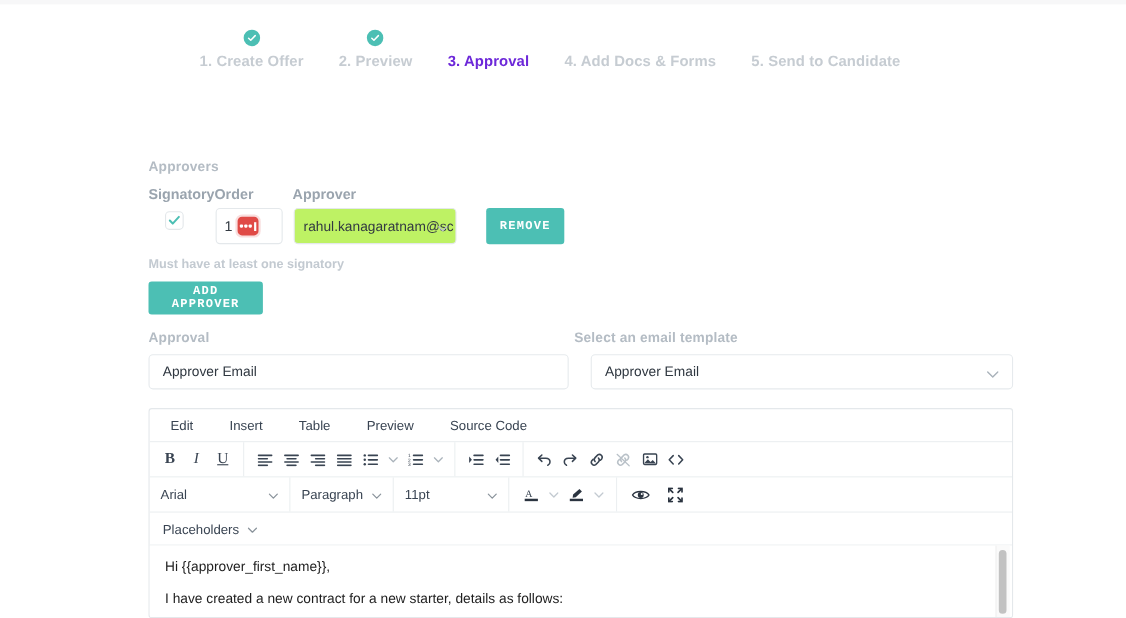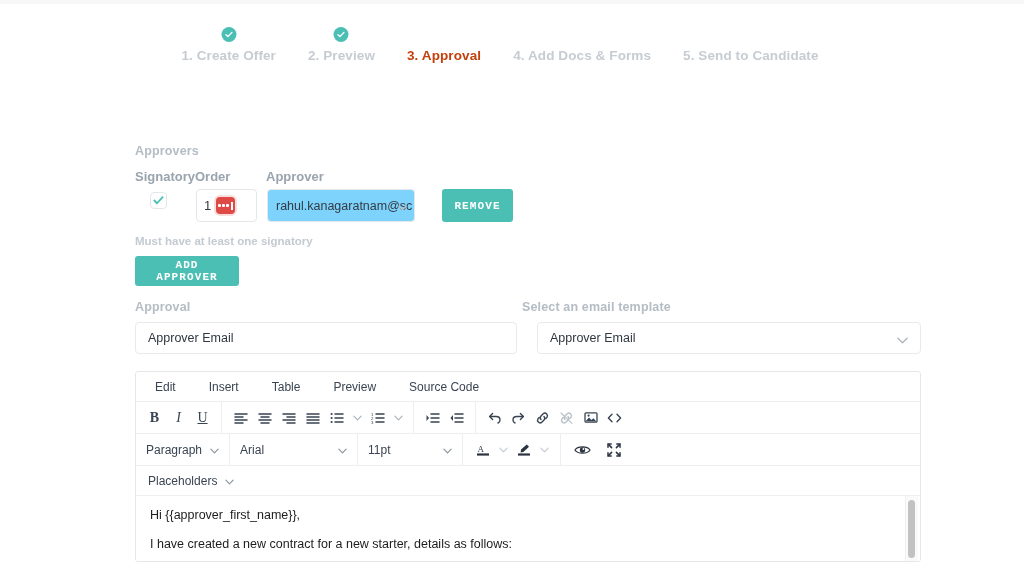--- a/index.html
+++ b/index.html
@@ -9,21 +9,21 @@
     background:#ffffff;
     font-family:"Liberation Sans", sans-serif;
     overflow:hidden;
     position:relative;
   }
   .topstrip{ position:absolute; top:0; left:0; width:1024px; height:4px; background:#f7f7f8; }
 
   
   .stepper{ position:absolute; top:48px; left:0; width:1000px; display:flex; justify-content:center; }
   .step{ position:relative; padding:0 16px; font-size:13.5px; font-weight:bold; color:#c6ccd2; letter-spacing:.1px; white-space:nowrap; }
-  .step.current{ color:#c2410c; }
+  .step.current{ color:#6d28d9; }
   .step .tick{
     position:absolute; top:-21px; left:50%; transform:translateX(-50%);
     width:15px; height:15px; border-radius:50%; background:#4cbfb4;
     display:flex; align-items:center; justify-content:center;
   }
   .step .tick svg{ display:block; }
 
   
   .lbl{ font-size:12.5px; font-weight:bold; color:#b4bcc4; letter-spacing:.15px; }
 
@@ -52,21 +52,21 @@
     width:19px; height:17px; border-radius:4px; background:#e04a46;
     display:flex; align-items:center; justify-content:center; gap:1.5px;
     box-shadow:0 0 0 2px rgba(224,74,70,.18);
   }
   .spinner-dots i{ width:2.5px; height:2.5px; background:#fff; border-radius:1px; display:block; }
   .spinner-dots .bar{ width:1.5px; height:8px; background:#fff; display:block; margin-left:1px; }
 
   
   .approver-select{
     position:absolute; left:267px; top:189px; width:148px; height:33px;
-    border:1px solid #e4e8eb; border-radius:4px; background:#7dd3fc;
+    border:1px solid #e4e8eb; border-radius:4px; background:#bef264;
     display:flex; align-items:center; padding:0 8px;
     font-size:12.5px; color:#333a42; overflow:hidden; white-space:nowrap;
   }
   .approver-select .chev{ position:absolute; right:7px; top:10px; }
 
   .btn{
     border:none; border-radius:3px; background:#4cbfb4; color:#fff;
     font-family:Liberation Mono, monospace;
     font-size:11px; font-weight:bold; letter-spacing:1.1px; cursor:pointer;
   }
@@ -381,33 +381,33 @@
             <g stroke="#394452" stroke-width="1.4" fill="none" stroke-linecap="round" stroke-linejoin="round">
               <path d="M5 2.2 L1.4 6 L5 9.8"></path>
               <path d="M10 2.2 L13.6 6 L10 9.8"></path>
             </g>
           </svg>
       </div>
     </div>
   </div>
 
   <div class="toolbar">
-    <div class="selgrp">
-      <div class="sel">
-        <span>Paragraph</span>
+    <div class="selgrp" style="width:128px;">
+      <div class="sel" style="width:100%; justify-content:space-between;">
+        <span>Arial</span>
         <span class="chev">
           <svg width="9" height="6" viewBox="0 0 10 6">
               <path d="M1 1 L5 5 L9 1" fill="none" stroke="#8b949c" stroke-width="1.3" stroke-linecap="round" stroke-linejoin="round"></path>
             </svg>
         </span>
       </div>
     </div>
-    <div class="selgrp" style="width:128px;">
-      <div class="sel" style="width:100%; justify-content:space-between;">
-        <span>Arial</span>
+    <div class="selgrp">
+      <div class="sel">
+        <span>Paragraph</span>
         <span class="chev">
           <svg width="9" height="6" viewBox="0 0 10 6">
               <path d="M1 1 L5 5 L9 1" fill="none" stroke="#8b949c" stroke-width="1.3" stroke-linecap="round" stroke-linejoin="round"></path>
             </svg>
         </span>
       </div>
     </div>
     <div class="selgrp" style="width:105px;">
       <div class="sel" style="width:100%; justify-content:space-between;">
         <span>11pt</span>

